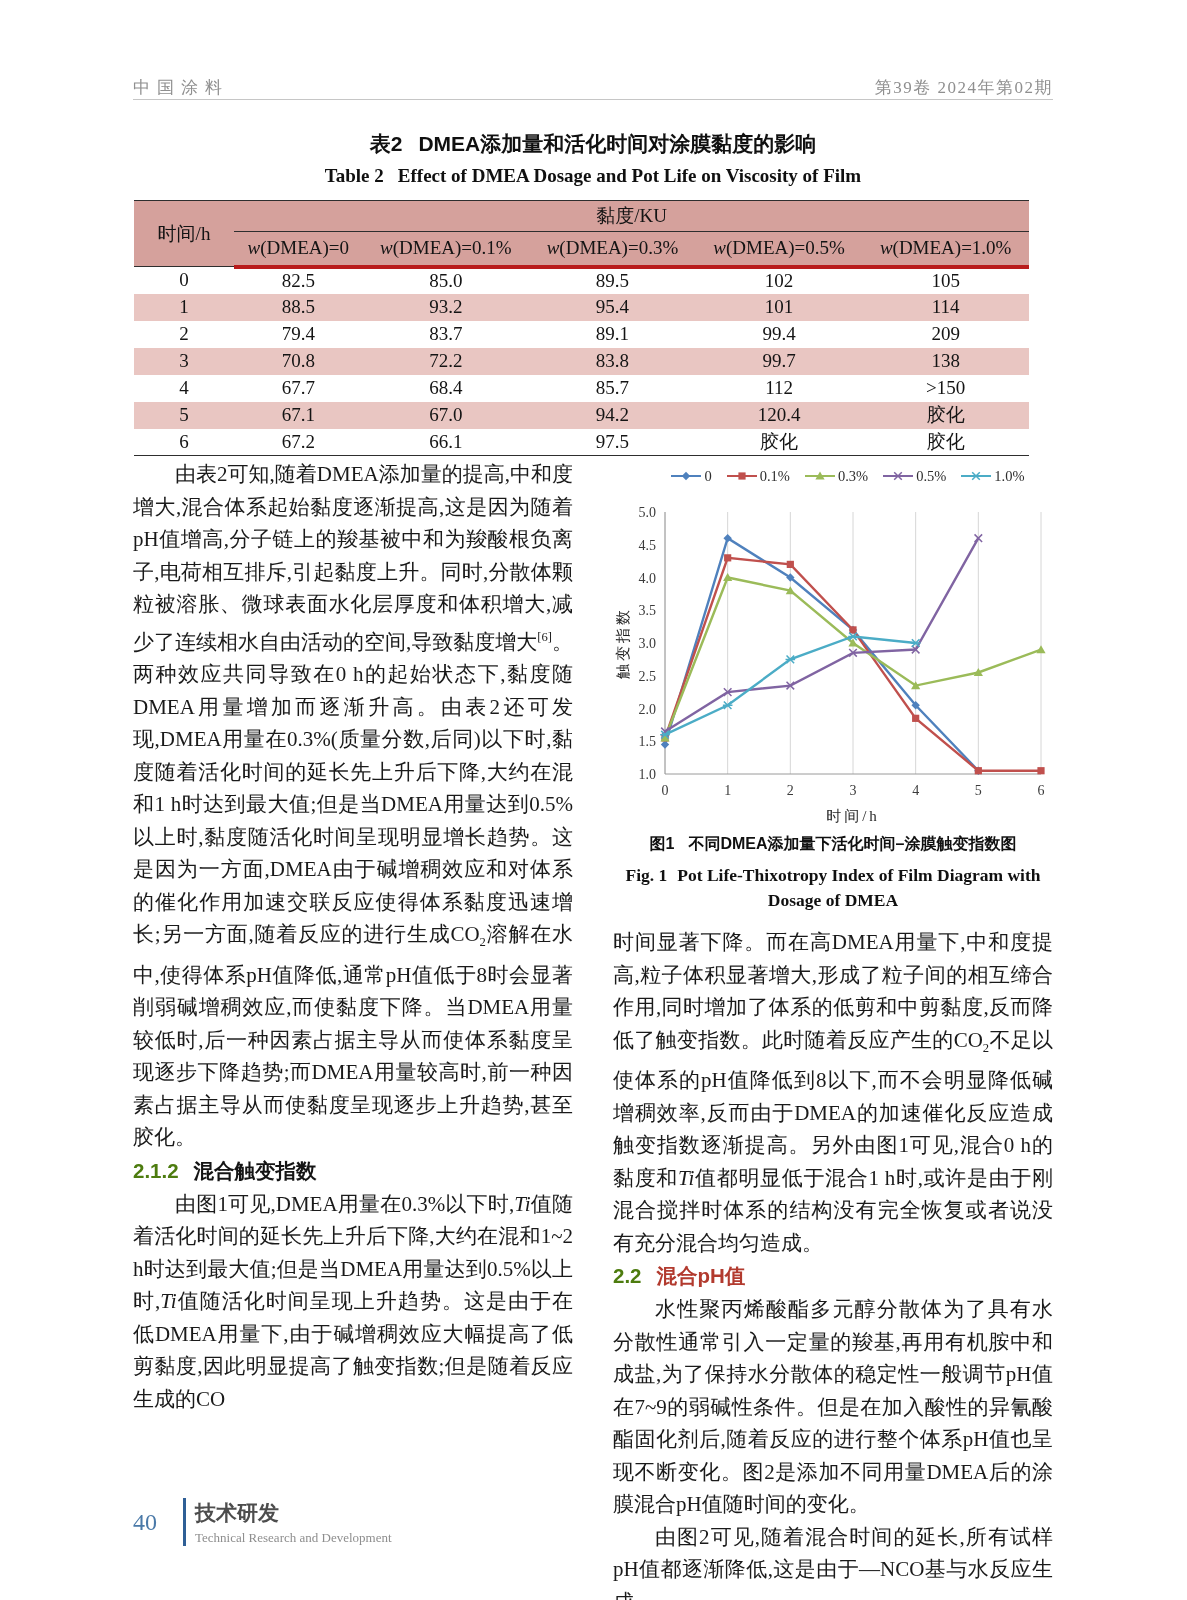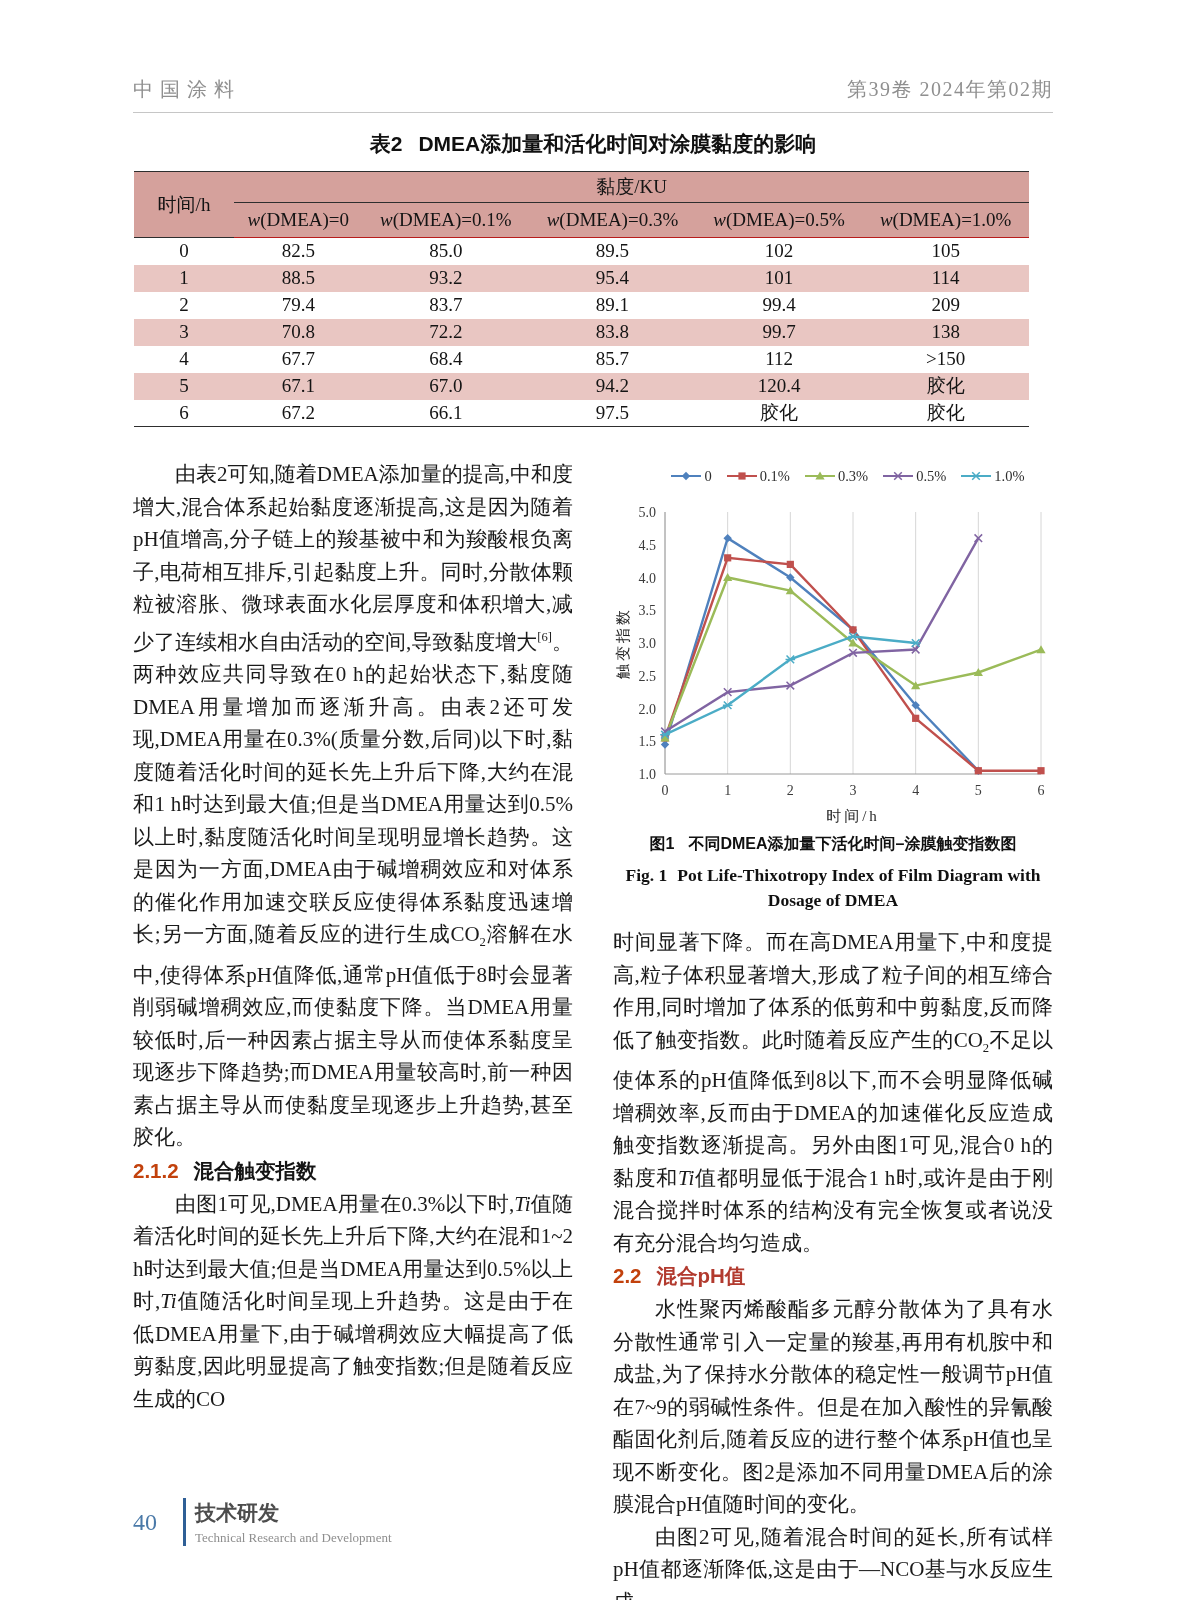--- a/index.html
+++ b/index.html
@@ -2,49 +2,49 @@
 <html><head>
 <meta charset="utf-8">
 <style>
   * { margin:0; padding:0; box-sizing:border-box; }
   body { background:#ffffff; font-family:"Liberation Serif","DejaVu Serif",serif; }
   .page { position:relative; width:1187px; height:1600px; background:#fff; overflow:hidden; }
 
   
   .runhead { position:absolute; top:76px; left:133px; width:920px;
              display:flex; justify-content:space-between; align-items:flex-end;
-             color:#8f8f8f; font-size:20px; border-bottom:1px solid #c6c6c6; padding-bottom:9px; }
+             color:#8f8f8f; font-size:17px; border-bottom:1px solid #c6c6c6; }
   .runhead .journal { letter-spacing:7px; }
   .runhead .issue { letter-spacing:1.5px; }
 
   
   .table-section { position:absolute; top:130px; left:133px; width:920px; }
   .tbl-title-zh { text-align:center; font-family:"Liberation Sans",sans-serif; font-weight:bold; font-size:21px; color:#101010; }
   .tbl-title-zh .lbl { margin-right:16px; }
   .tbl-title-en { text-align:center; font-weight:bold; font-size:19px; color:#101010; margin-top:7px; }
   .tbl-title-en .lbl { margin-right:14px; }
   .dtable { width:895px; margin:13px 0 0 1px; border-collapse:collapse;
             border-top:1.5px solid #2e2e2e; border-bottom:1.5px solid #2e2e2e; }
   .dtable thead { background:#d5a19c; }
   .dtable th { font-weight:normal; font-size:19px; color:#141414; }
   .dtable th.col0 { width:100px; border-bottom:1px solid #2e2e2e; }
   .dtable th.group { height:31px; border-bottom:1px solid #2e2e2e; }
-  #subhead-row th { height:35px; border-bottom:1px solid #b91c1c; }
+  #subhead-row th { height:35px; border-bottom:4px solid #b91c1c; }
   .dtable td { height:27px; text-align:center; font-size:19px; color:#141414; }
   .dtable tbody tr.stripe { background:#e9c6c2; }
 
   
   .columns { position:absolute; top:458px; left:133px; width:920px; display:flex; gap:40px; }
   .col { width:440px; }
   .para { font-size:21px; line-height:32.5px; text-align:justify; color:#1a1a1a; }
   .para.indent { text-indent:2em; }
   sup { font-size:60%; vertical-align:super; }
   sub { font-size:60%; vertical-align:sub; }
   .sect-head { font-family:"Liberation Sans",sans-serif; font-weight:bold; font-size:20.5px; line-height:34px; color:#141414; }
-  .sect-head .num { color:#c2410c; margin-right:15px; }
+  .sect-head .num { color:#4d7c0f; margin-right:15px; }
   .sect-head.red-all .title { color:#b23a2e;margin-top:28px; }
 
   
   .chart-block { width:440px; }
   #chart-legend { display:flex; justify-content:center; align-items:center; gap:13px;
                   padding-left:28px; font-size:14.5px; color:#2e2e2e; height:20px; margin-top:8px; }
   .legend-item { display:inline-flex; align-items:center; gap:1px; }
   #chart-svg { display:block; margin-top:2px; }
   #chart-svg .tick { font:14px "Liberation Serif","DejaVu Serif",serif; fill:#3b3b3b; }
   #chart-svg .axis-label { font:15px "Liberation Serif","DejaVu Serif",serif; fill:#1f1f1f; letter-spacing:3px; }
@@ -67,20 +67,23 @@
 <div class="page">
 
   <div class="runhead">
     <span class="journal">中国涂料</span>
     <span class="issue">第39卷  2024年第02期</span>
   </div>
 
   <div class="table-section">
     <div class="tbl-title-zh">
       <span class="lbl">表2</span><span>DMEA添加量和活化时间对涂膜黏度的影响</span>
+    </div>
+    <div class="tbl-title-en">
+      <span class="lbl">Table 2</span><span>Effect of DMEA Dosage and Pot Life on Viscosity of Film</span>
     </div>
     <table class="dtable">
       <thead>
         <tr>
           <th class="col0" rowspan="2">时间/h</th>
           <th class="group" colspan="5">黏度/KU</th>
         </tr>
         <tr id="subhead-row">
             <th><i>w</i>(DMEA)=0</th>
             <th><i>w</i>(DMEA)=0.1%</th>

